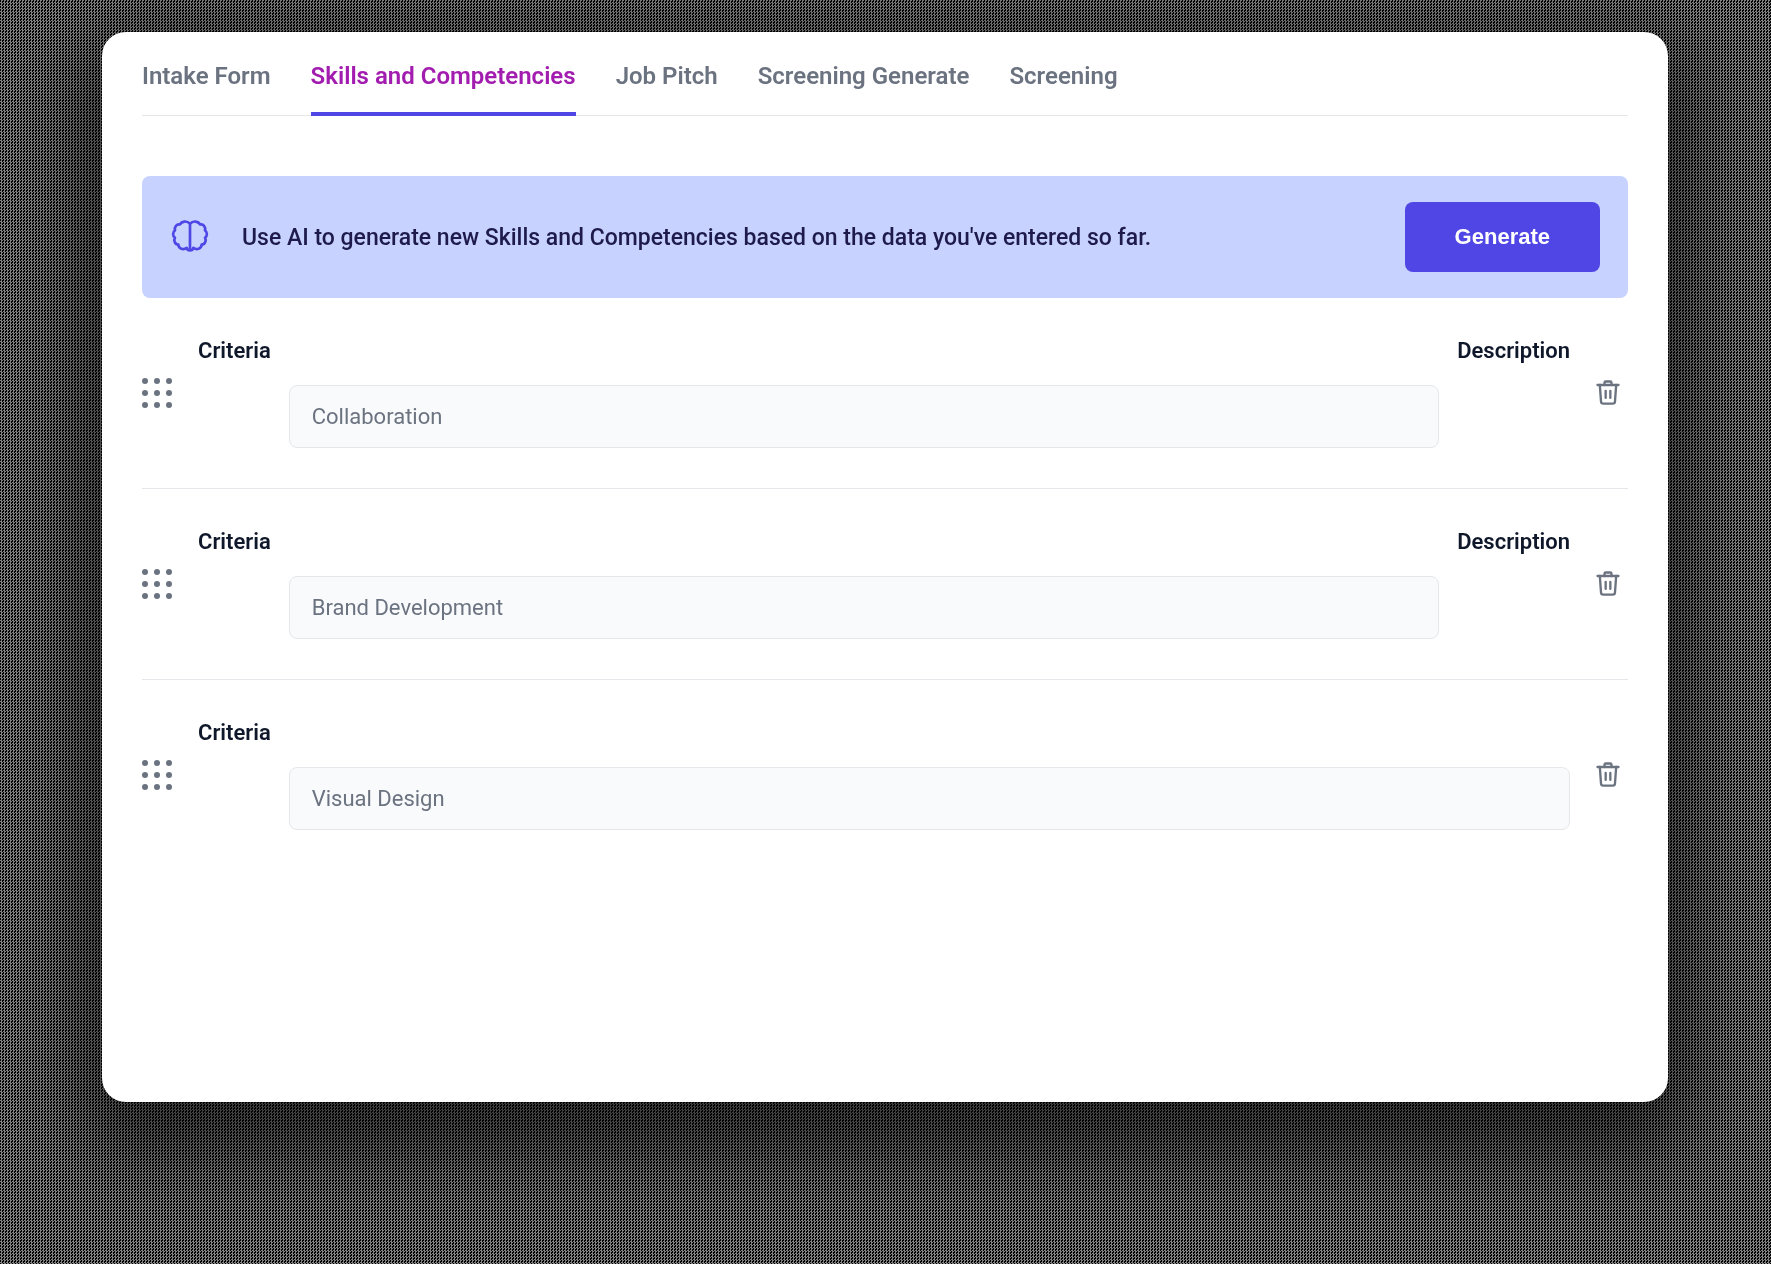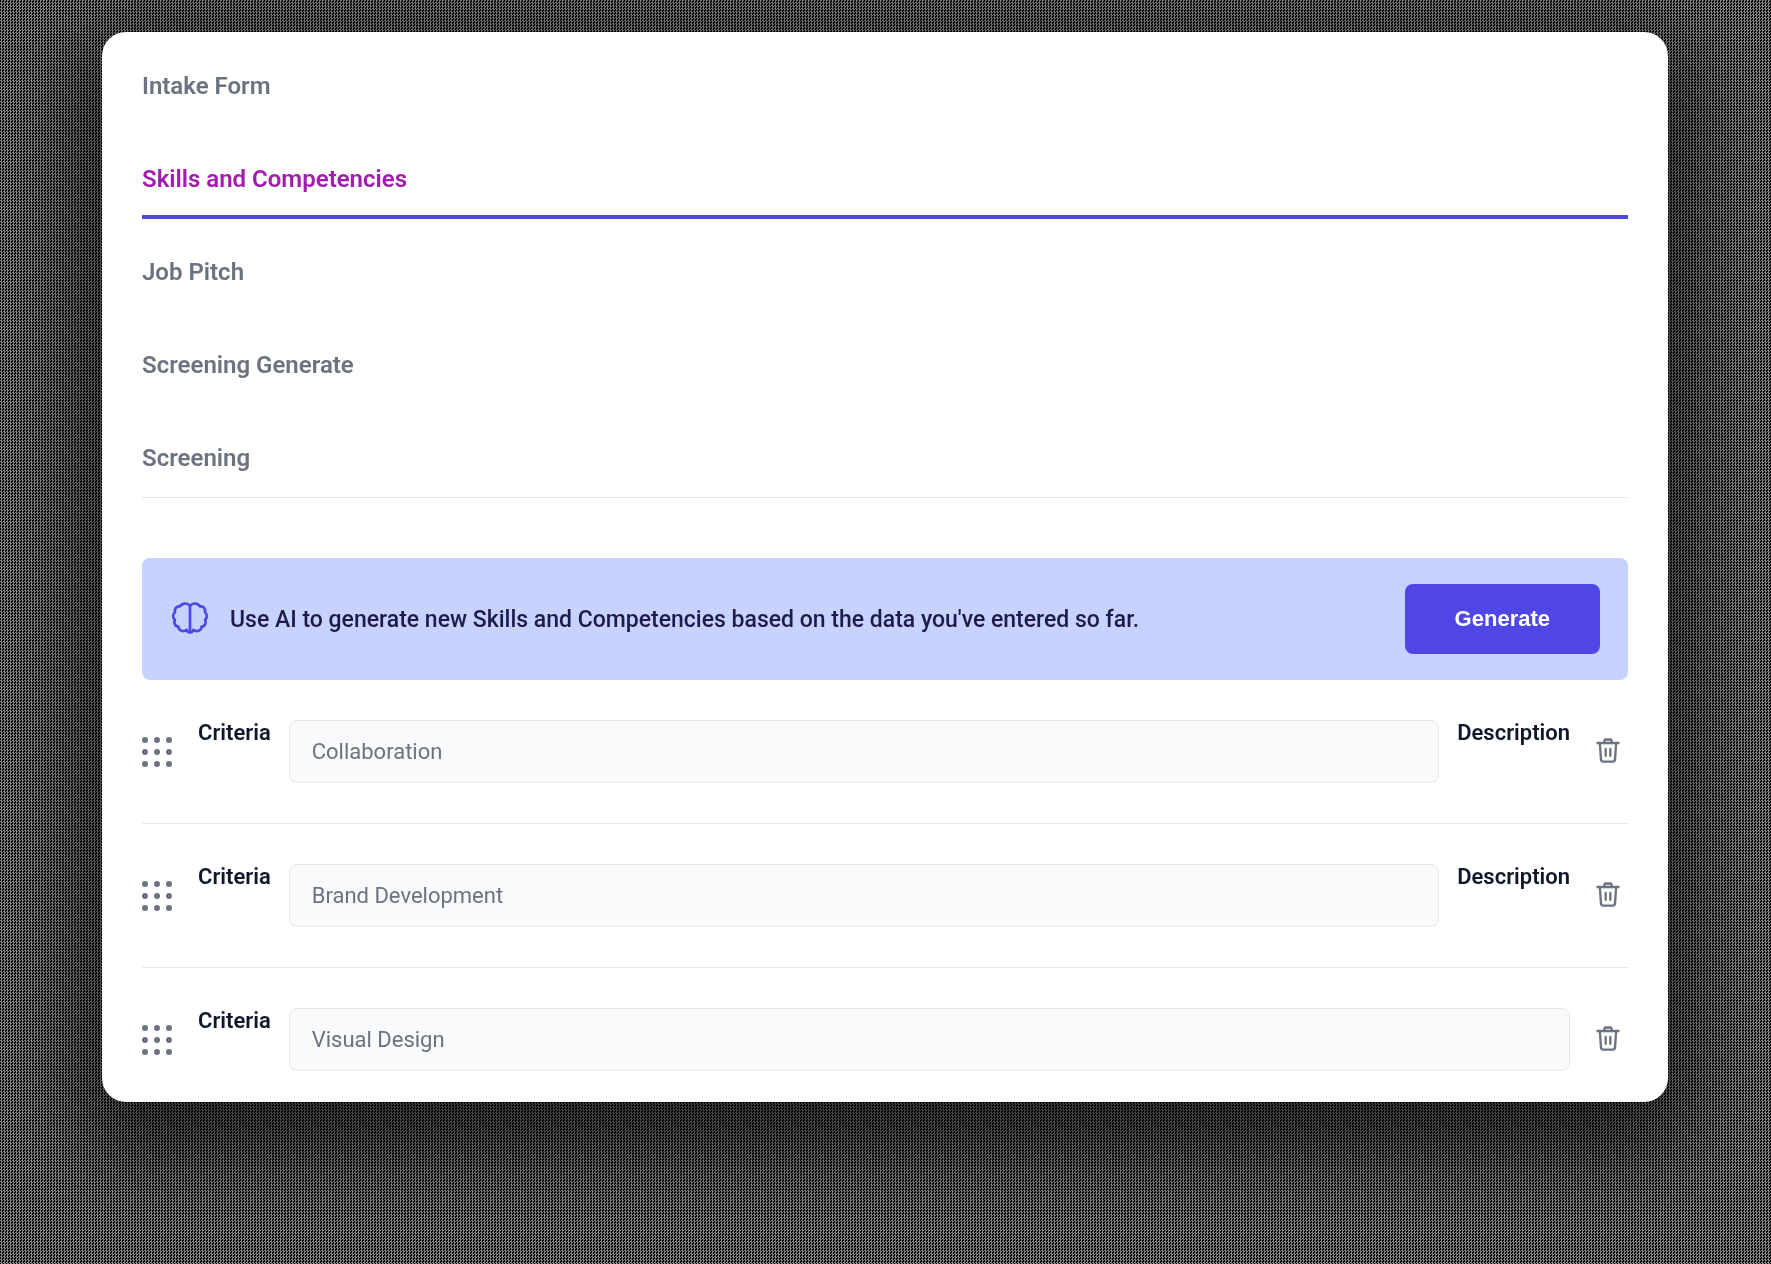--- a/index.html
+++ b/index.html
@@ -37,22 +37,21 @@
       background: #fff;
       border-radius: 24px;
       box-shadow: 0 30px 80px 20px rgba(0,0,0,0.6), 0 0 0 1px rgba(0,0,0,0.05);
       overflow: hidden;
       padding: 0 40px;
     }
     .tabs {
       display: flex;
       gap: 40px;
       border-bottom: 1px solid #e5e7eb;
-      padding-top: 40px;
-      flex-direction: column;
+      padding-top: 30px;
     }
     .tab {
       font-size: 24px;
       font-weight: 600;
       color: #6b7280;
       padding-bottom: 22px;
       cursor: pointer;
       border-bottom: 4px solid transparent;
       margin-bottom: -1px;
     }
@@ -60,21 +59,21 @@
       color: #a21caf;
       border-bottom-color: #4f46e5;
     }
     .ai-banner {
       margin-top: 60px;
       background: #c7d2fe;
       border-radius: 8px;
       display: flex;
       align-items: center;
       padding: 26px 28px;
-      gap: 20px;
+      gap: 32px;
     }
     .brain-icon {
       width: 40px;
       height: 40px;
       flex: 0 0 auto;
     }
     .ai-banner-text {
       flex: 1;
       color: #1e1b4b;
       font-size: 23px;
@@ -127,20 +126,21 @@
     }
     .field-input {
       width: 100%;
       border: 1px solid #e5e7eb;
       background: #f9fafb;
       border-radius: 8px;
       padding: 18px 22px;
       font-size: 22px;
       color: #6b7280;
       font-family: inherit;
+      margin-top: 47px;
     }
     .trash-btn {
       width: 40px;
       flex: 0 0 auto;
       background: none;
       border: none;
       cursor: pointer;
       color: #6b7280;
       padding: 0;
     }

